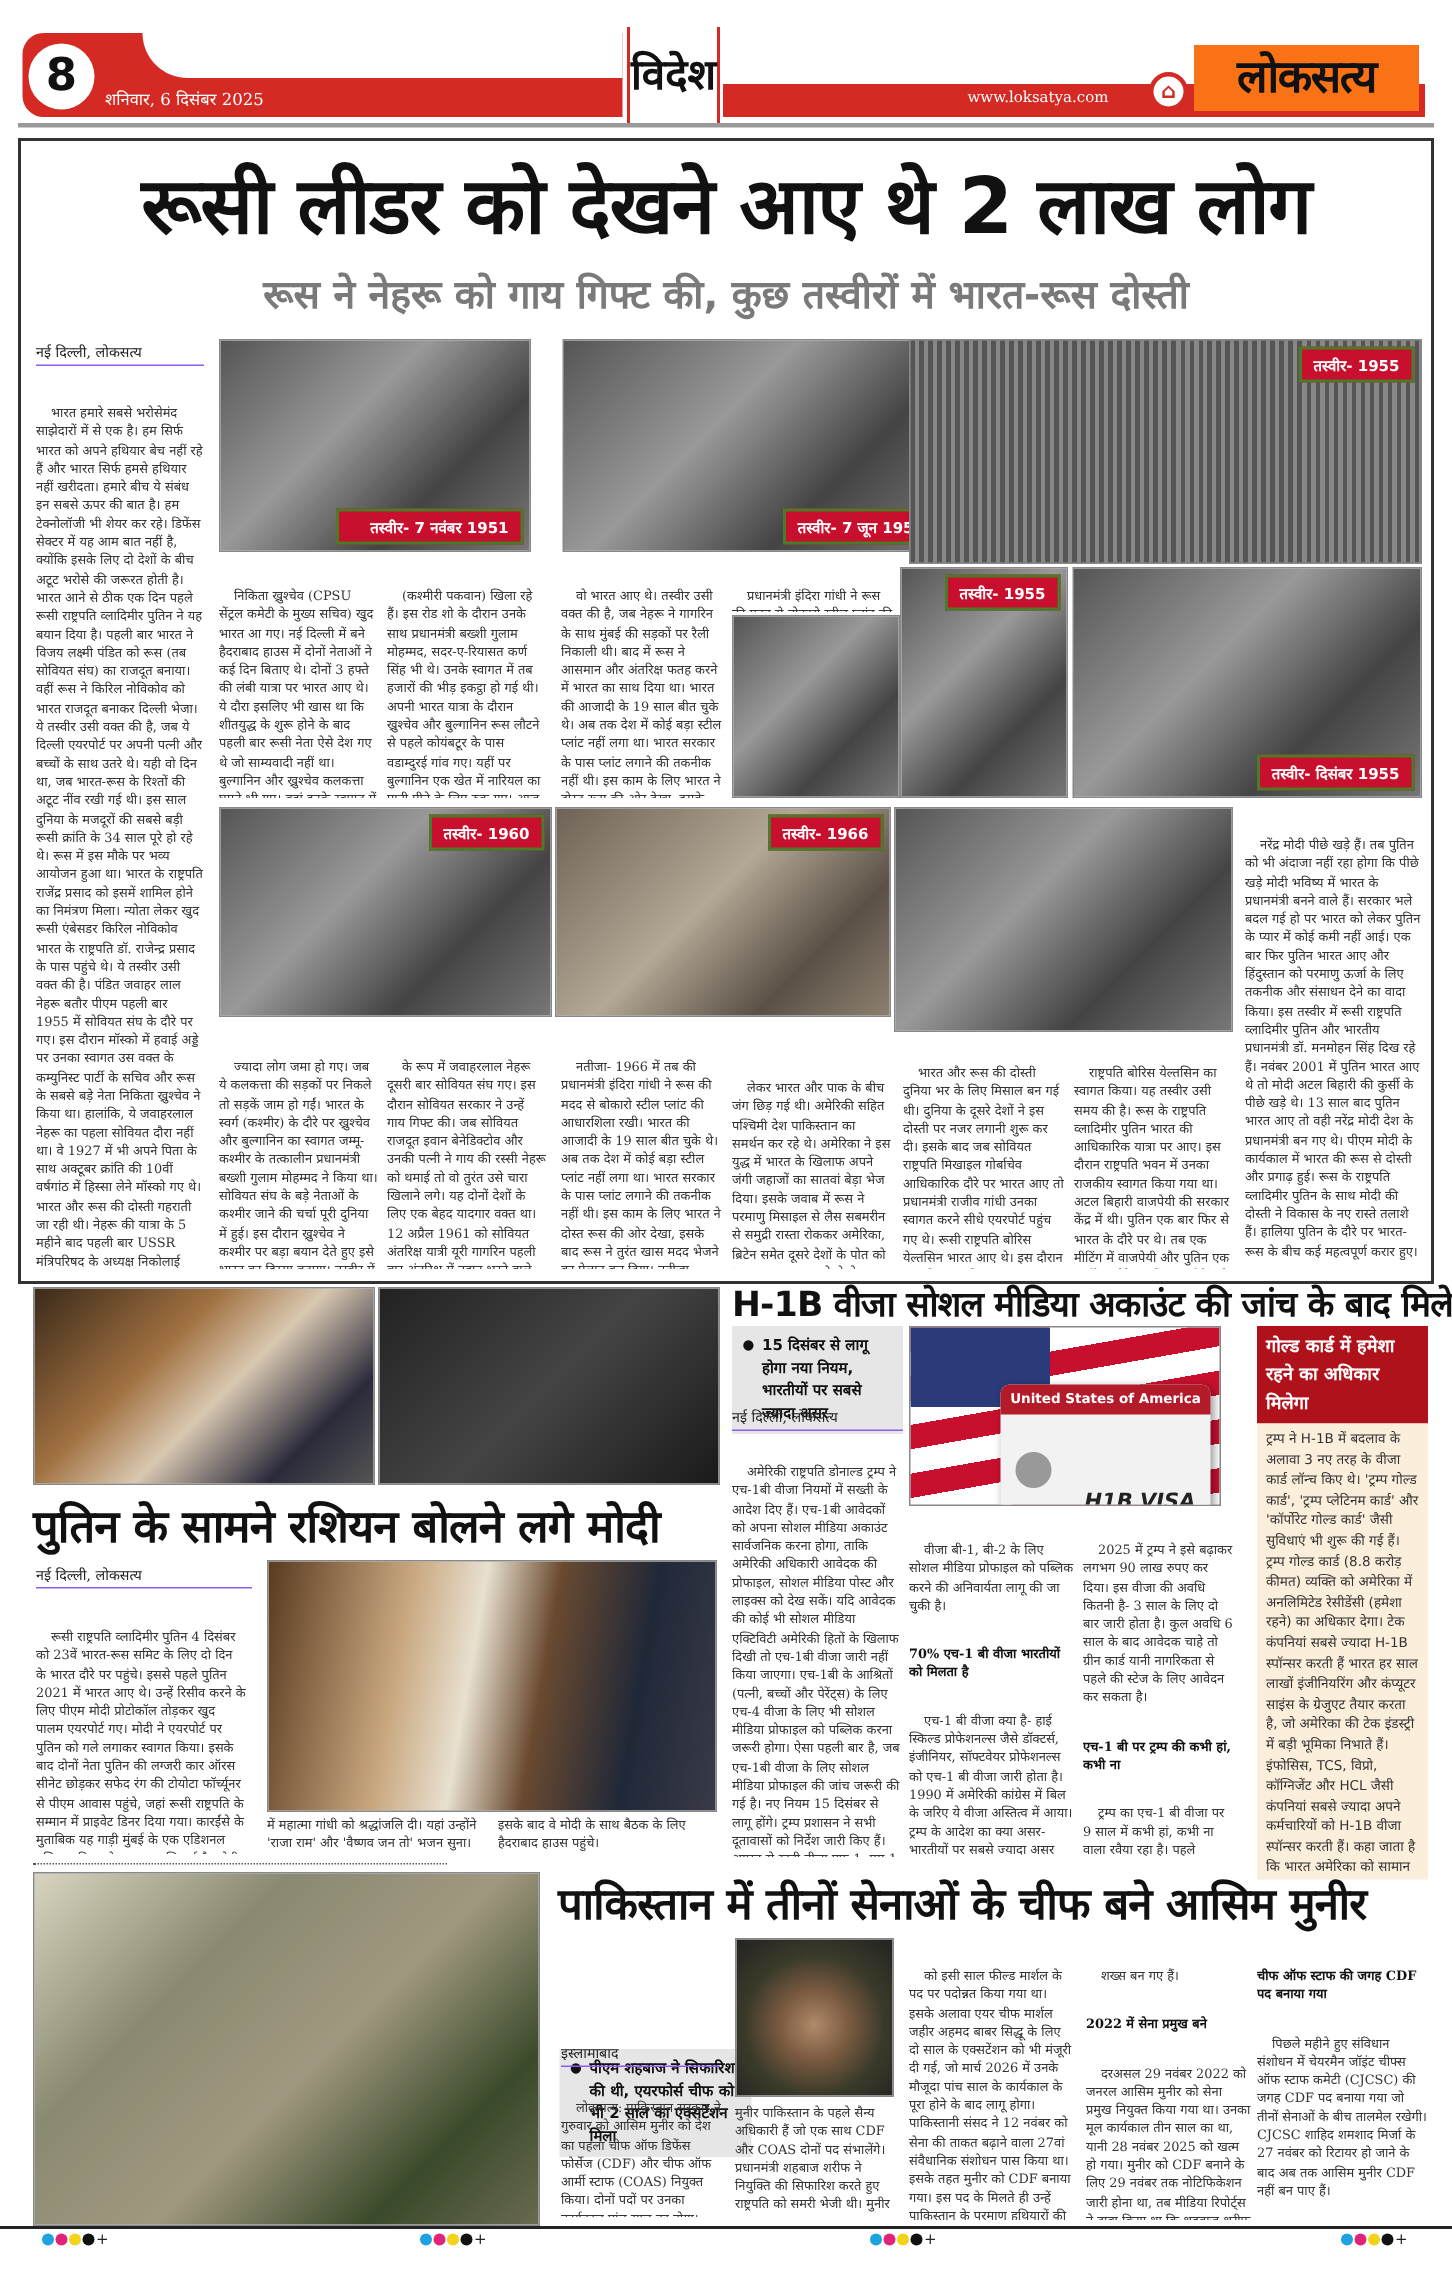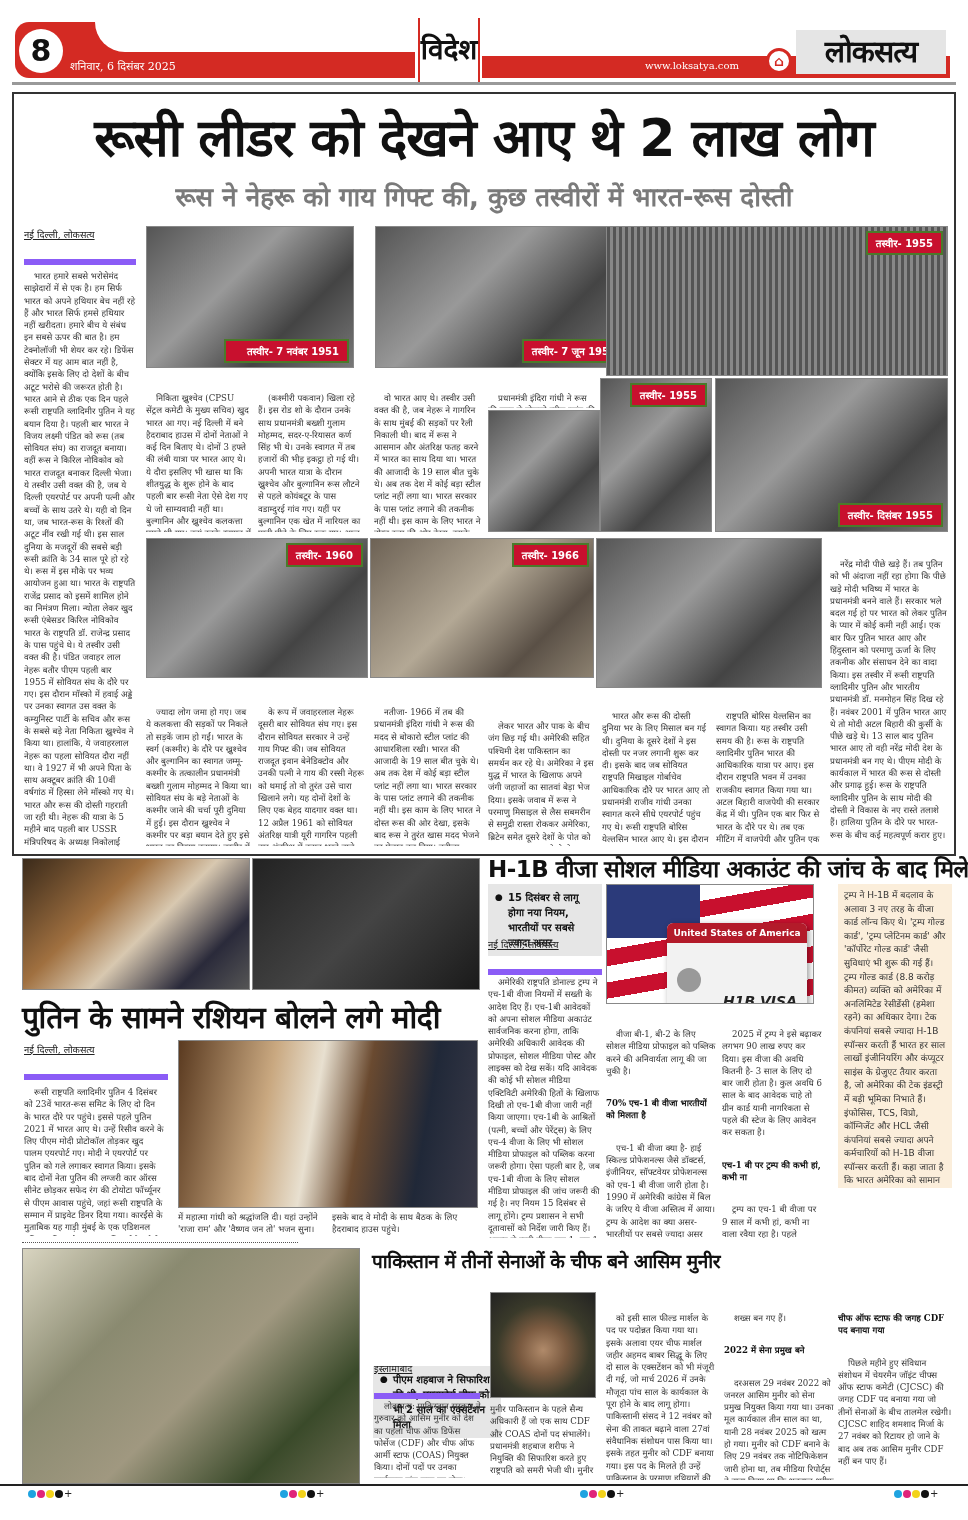--- a/index.html
+++ b/index.html
@@ -7,27 +7,27 @@
   .abs { position: absolute; }
   
   .mast-red-left { left: 15px; top: 22px; width: 400px; height: 56px; background: #d42a23; border-radius: 14px 0 0 14px; }
   .mast-red-left::after { content: ""; position: absolute; left: 80px; top: 0; width: 320px; height: 30px; background: #fff; border-bottom-left-radius: 30px; }
   .page-num { left: 19px; top: 29px; width: 44px; height: 44px; background: #fff; border-radius: 50%; font: bold 30px "DejaVu Sans", sans-serif; text-align: center; line-height: 44px; color: #111; }
   .date { left: 70px; top: 58px; font: 11px "DejaVu Serif", serif; color: #fff; }
   .section-box { left: 418px; top: 18px; width: 62px; height: 64px; border-left: 2px solid #d42a23; border-right: 2px solid #d42a23; background: #fff; font: bold 28px "DejaVu Sans", sans-serif; text-align: center; line-height: 64px; color: #111; }
   .mast-red-right { left: 482px; top: 56px; width: 468px; height: 22px; background: #d42a23; }
   .url { left: 645px; top: 60px; font: 10px "DejaVu Serif", serif; color: #fff; }
   .logo-icon { left: 766px; top: 48px; width: 26px; height: 26px; border: 3px solid #d42a23; border-radius: 50%; background: #fff; color: #d42a23; font: bold 14px "DejaVu Sans", sans-serif; text-align: center; line-height: 20px; }
-  .logo { left: 796px; top: 30px; width: 150px; height: 44px; font: bold 30px "DejaVu Sans", sans-serif; color: #111; line-height: 44px; letter-spacing: -1px; background: #e5e5e5; text-align: center; }
+  .logo { left: 796px; top: 30px; width: 150px; height: 44px; font: bold 30px "DejaVu Sans", sans-serif; color: #111; line-height: 44px; letter-spacing: -1px; background: #f97316; text-align: center; }
   .mast-rule { left: 12px; top: 82px; width: 944px; height: 3px; background: #999; }
   
   .story-frame { left: 12px; top: 92px; width: 944px; height: 764px; border: 2px solid #333; }
   .headline { left: 20px; top: 100px; width: 928px; text-align: center; font: bold 52px "DejaVu Sans", sans-serif; color: #111; letter-spacing: -1px; line-height: 76px; }
   .subhead { left: 20px; top: 178px; width: 928px; text-align: center; font: bold 26px "DejaVu Sans", sans-serif; color: #7a7a7a; line-height: 38px; }
-  .dateline { font: 9.5px "DejaVu Serif", serif; color: #222; border-bottom: 6px solid #8b5cf6; padding-bottom: 18px; text-decoration: underline; }
+  .dateline { font: 9.5px "DejaVu Serif", serif; color: #222; border-bottom: 1px solid #8b5cf6; padding-bottom: 2px; }
   .col { font: 8.6px/12.3px "DejaVu Serif", serif; color: #333; text-align: left; overflow: hidden; }
   .col p { text-indent: 10px; margin-top: 20px; }
   .photo { background: linear-gradient(135deg, #555 0%, #999 40%, #444 70%, #777 100%); border: 1px solid #888; overflow: hidden; }
   .photo.sepia { background: linear-gradient(135deg, #6d6255 0%, #b3a895 45%, #5a5046 75%, #8c8170 100%); }
   .photo.crowd { background: repeating-linear-gradient(90deg, #555 0 3px, #888 3px 6px), #777; }
   .photo.color { background: linear-gradient(135deg, #3a2a1a 0%, #a07040 35%, #d8c8b0 55%, #2a2a3a 80%, #555 100%); }
   .photo.flag { background: repeating-linear-gradient(170deg, #c8102e 0 16px, #fff 16px 32px); }
   .photo.flag::before { content: ""; position: absolute; left: 0; top: 0; width: 45%; height: 45%; background: #2b3a7a; }
   .caption-tag { position: absolute; background: #c8102e; color: #fff; font: bold 10px "DejaVu Sans", sans-serif; padding: 3px 8px; border: 2px solid #4a7a2a; }
   .h2 { font: bold 30px "DejaVu Sans", sans-serif; color: #111; letter-spacing: -0.5px; }
@@ -157,25 +157,26 @@
   <p>वीजा बी-1, बी-2 के लिए सोशल मीडिया प्रोफाइल को पब्लिक करने की अनिवार्यता लागू की जा चुकी है।</p>
   <p class="subhd">70% एच-1 बी वीजा भारतीयों को मिलता है</p>
   <p>एच-1 बी वीजा क्या है- हाई स्किल्ड प्रोफेशनल्स जैसे डॉक्टर्स, इंजीनियर, सॉफ्टवेयर प्रोफेशनल्स को एच-1 बी वीजा जारी होता है। 1990 में अमेरिकी कांग्रेस में बिल के जरिए ये वीजा अस्तित्व में आया। ट्रम्प के आदेश का क्या असर- भारतीयों पर सबसे ज्यादा असर पड़ेगा, क्योंकि हर साल कुल जारी किए जाने वाले एच-1बी वीजा में से 70% भारतीय प्रोफेशनल्स को जारी किए जाते हैं एच-1 बी वीजा की फीस कितनी- पहले फीस लगभग 9 हजार डॉलर थी, लेकिन सितंबर</p>
 </div>
 <div class="abs col" style="left:722px;top:1008px;width:100px;height:230px;">
   <p>2025 में ट्रम्प ने इसे बढ़ाकर लगभग 90 लाख रुपए कर दिया। इस वीजा की अवधि कितनी है- 3 साल के लिए दो बार जारी होता है। कुल अवधि 6 साल के बाद आवेदक चाहे तो ग्रीन कार्ड यानी नागरिकता से पहले की स्टेज के लिए आवेदन कर सकता है।</p>
   <p class="subhd">एच-1 बी पर ट्रम्प की कभी हां, कभी ना</p>
   <p>ट्रम्प का एच-1 बी वीजा पर 9 साल में कभी हां, कभी ना वाला रवैया रहा है। पहले कार्यकाल में 2016 में ट्रम्प ने इस वीजा को अमेरिकी हितों के खिलाफ कहा था 2019 में इस वीजा का एक्सटेंशन सस्पेंड किया। पिछले महीने ही यू-टर्न लेते हुए कहा- हमें टैलेंट की जरूरत है।</p>
 </div>
 <div class="abs" style="left:838px;top:884px;width:114px;">
+  <div class="side-box-title">गोल्ड कार्ड में हमेशा रहने का अधिकार मिलेगा</div>
   <div class="side-box-body" style="height:304px;overflow:hidden;">ट्रम्प ने H-1B में बदलाव के अलावा 3 नए तरह के वीजा कार्ड लॉन्च किए थे। 'ट्रम्प गोल्ड कार्ड', 'ट्रम्प प्लेटिनम कार्ड' और 'कॉर्पोरेट गोल्ड कार्ड' जैसी सुविधाएं भी शुरू की गई हैं। ट्रम्प गोल्ड कार्ड (8.8 करोड़ कीमत) व्यक्ति को अमेरिका में अनलिमिटेड रेसीडेंसी (हमेशा रहने) का अधिकार देगा। टेक कंपनियां सबसे ज्यादा H-1B स्पॉन्सर करती हैं भारत हर साल लाखों इंजीनियरिंग और कंप्यूटर साइंस के ग्रेजुएट तैयार करता है, जो अमेरिका की टेक इंडस्ट्री में बड़ी भूमिका निभाते हैं। इंफोसिस, TCS, विप्रो, कॉग्निजेंट और HCL जैसी कंपनियां सबसे ज्यादा अपने कर्मचारियों को H-1B वीजा स्पॉन्सर करती हैं। कहा जाता है कि भारत अमेरिका को सामान से ज्यादा लोग यानी इंजीनियर, कोडर और छात्र एक्सपोर्ट करता है। अब फीस महंगी होने से भारतीय टैलेंट यूरोप, कनाडा, ऑस्ट्रेलिया, मिडिल ईस्ट के देशों की ओर रुख करेगा।</div>
 </div>
 
 <div class="abs photo" style="left:22px;top:1248px;width:338px;height:236px;background:linear-gradient(135deg,#d8d4c0 0%,#8a8a70 30%,#a09880 55%,#3a4a2a 80%,#6a6a50 100%);"></div>
-<div class="abs h2" style="left:372px;top:1248px;width:580px;font-size:19px;white-space:nowrap;">पाकिस्तान में तीनों सेनाओं के चीफ बने आसिम मुनीर</div>
+<div class="abs h2" style="left:372px;top:1248px;width:580px;font-size:29px;white-space:nowrap;">पाकिस्तान में तीनों सेनाओं के चीफ बने आसिम मुनीर</div>
 <div class="abs bullet-box" style="left:373px;top:1294px;width:128px;"><span>पीएम शहबाज ने सिफारिश की थी, एयरफोर्स चीफ को भी 2 साल का एक्सटेंशन मिला</span></div>
 <div class="abs dateline" style="left:374px;top:1362px;width:106px;">इस्लामाबाद</div>
 <div class="abs col" style="left:374px;top:1380px;width:108px;height:98px;">
     <p>लोकसत्य: पाकिस्तान सरकार ने गुरुवार को आसिम मुनीर को देश का पहला चीफ ऑफ डिफेंस फोर्सेज (CDF) और चीफ ऑफ आर्मी स्टाफ (COAS) नियुक्त किया। दोनों पदों पर उनका कार्यकाल पांच साल का होगा। नियुक्ति को राष्ट्रपति आसिफ अली जरदारी ने मंजूरी दी।</p>
   </div>
 <div class="abs photo" style="left:490px;top:1292px;width:106px;height:106px;background:radial-gradient(circle at 50% 55%,#b08a6a 0%,#7a5a40 30%,#3a3a2a 60%,#222 100%);"></div>
 <div class="abs col" style="left:490px;top:1403px;width:106px;height:76px;"><span>मुनीर पाकिस्तान के पहले सैन्य अधिकारी हैं जो एक साथ CDF और COAS दोनों पद संभालेंगे। प्रधानमंत्री शहबाज शरीफ ने नियुक्ति की सिफारिश करते हुए राष्ट्रपति को समरी भेजी थी। मुनीर</span></div>
 <div class="abs col" style="left:606px;top:1292px;width:110px;height:188px;">
     <p>को इसी साल फील्ड मार्शल के पद पर पदोन्नत किया गया था। इसके अलावा एयर चीफ मार्शल जहीर अहमद बाबर सिद्धू के लिए दो साल के एक्सटेंशन को भी मंजूरी दी गई, जो मार्च 2026 में उनके मौजूदा पांच साल के कार्यकाल के पूरा होने के बाद लागू होगा। पाकिस्तानी संसद ने 12 नवंबर को सेना की ताकत बढ़ाने वाला 27वां संवैधानिक संशोधन पास किया था। इसके तहत मुनीर को CDF बनाया गया। इस पद के मिलते ही उन्हें पाकिस्तान के परमाणु हथियारों की कमान भी मिल गई यानी वे देश के सबसे ताकतवर</p>
   </div>

